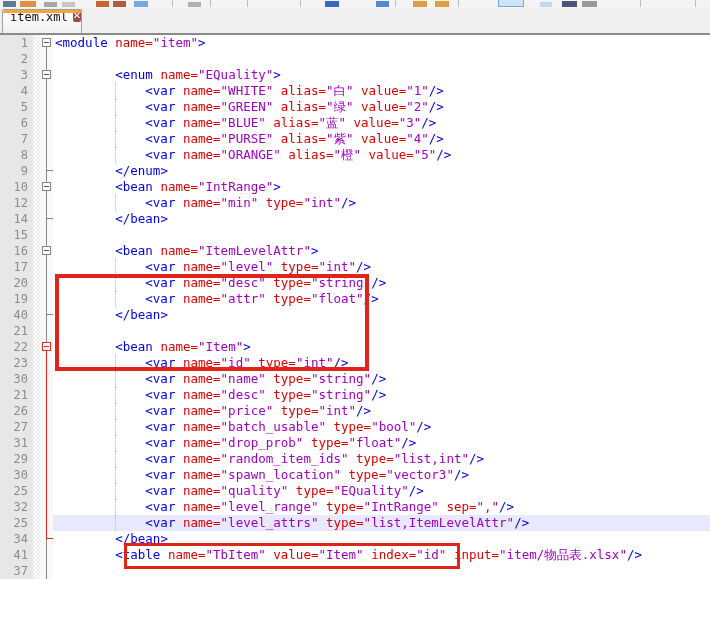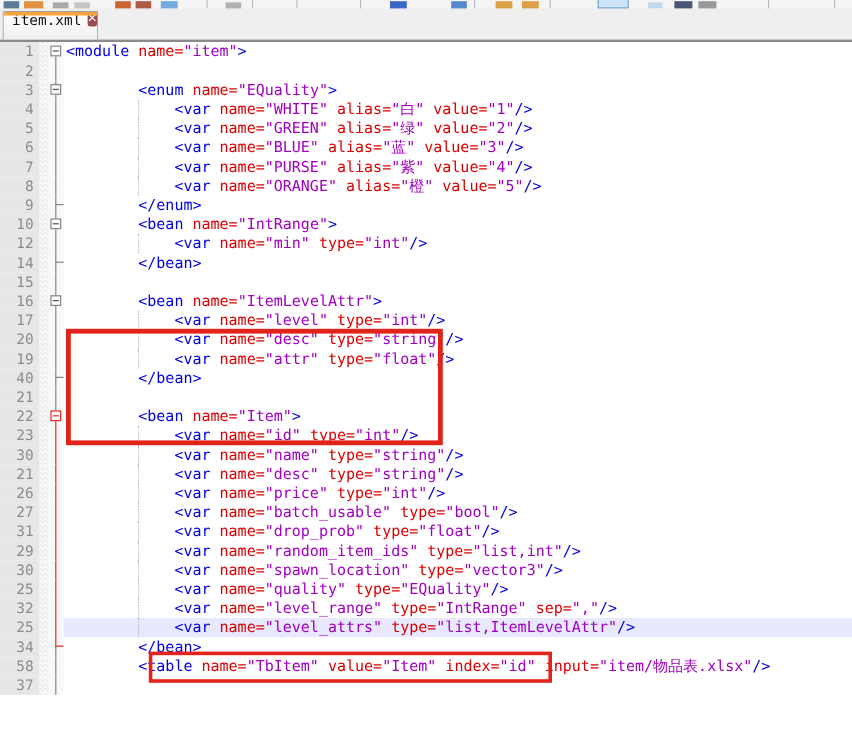--- a/index.html
+++ b/index.html
@@ -359,21 +359,21 @@
         <div class="m-num">34</div>
         <div class="m-book"></div>
         <div class="m-fold">
           <div class="fl red" style="top: 0px; height: 8px;"></div>
           <div class="fl" style="top: 8px; height: 8px;"></div>
           <div class="ftick red"></div>
         </div>
         <div class="code"><span>        </span><span class="tok-tag">&lt;/bean</span><span class="tok-tag">&gt;</span></div>
       </div>
       <div class="row">
-        <div class="m-num">58</div>
+        <div class="m-num">41</div>
         <div class="m-book"></div>
         <div class="m-fold">
           <div class="fl" style="top: 0px; height: 16px;"></div>
         </div>
         <div class="code"><span>        </span><span class="tok-tag">&lt;table</span><span> </span><span class="tok-attr">name=</span><span class="tok-str">"TbItem"</span><span> </span><span class="tok-attr">value=</span><span class="tok-str">"Item"</span><span> </span><span class="tok-attr">index=</span><span class="tok-str">"id"</span><span> </span><span class="tok-attr">input=</span><span class="tok-str">"item/物品表.xlsx"</span><span class="tok-tag">/&gt;</span></div>
       </div>
       <div class="row">
         <div class="m-num">37</div>
         <div class="m-book"></div>
         <div class="m-fold">

